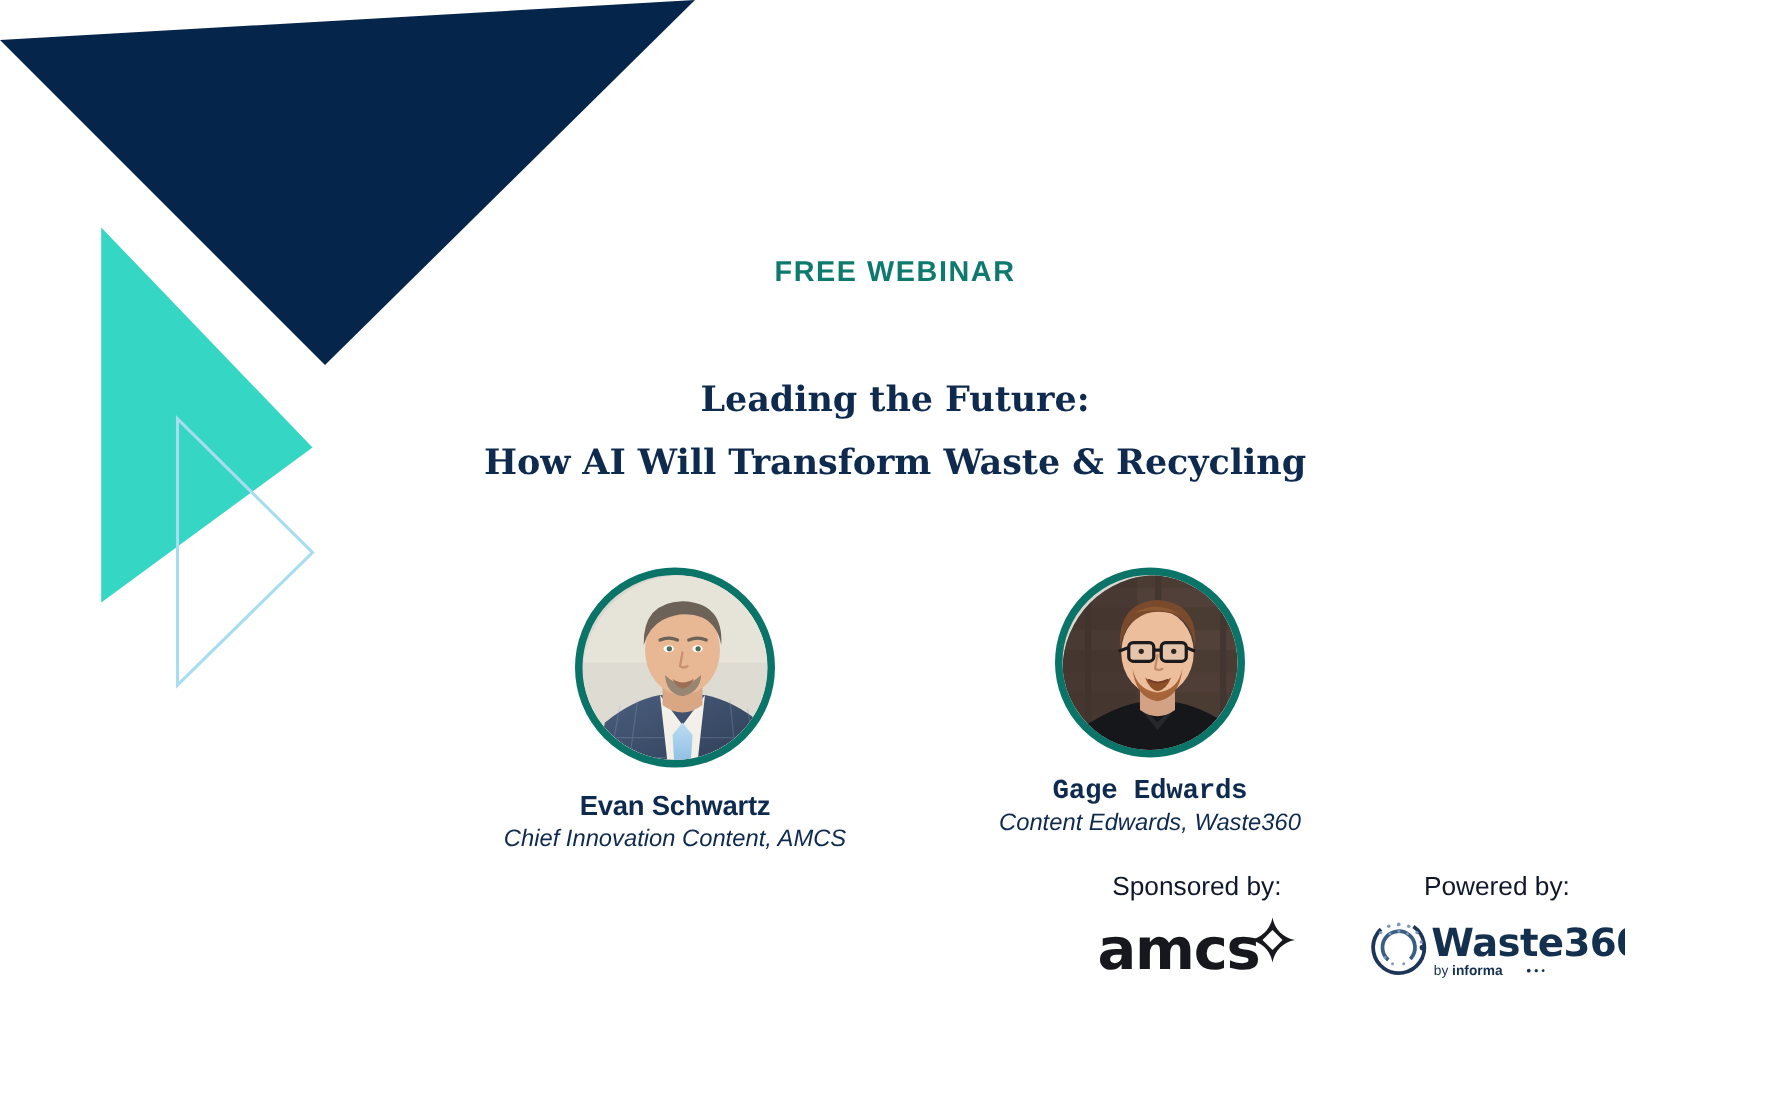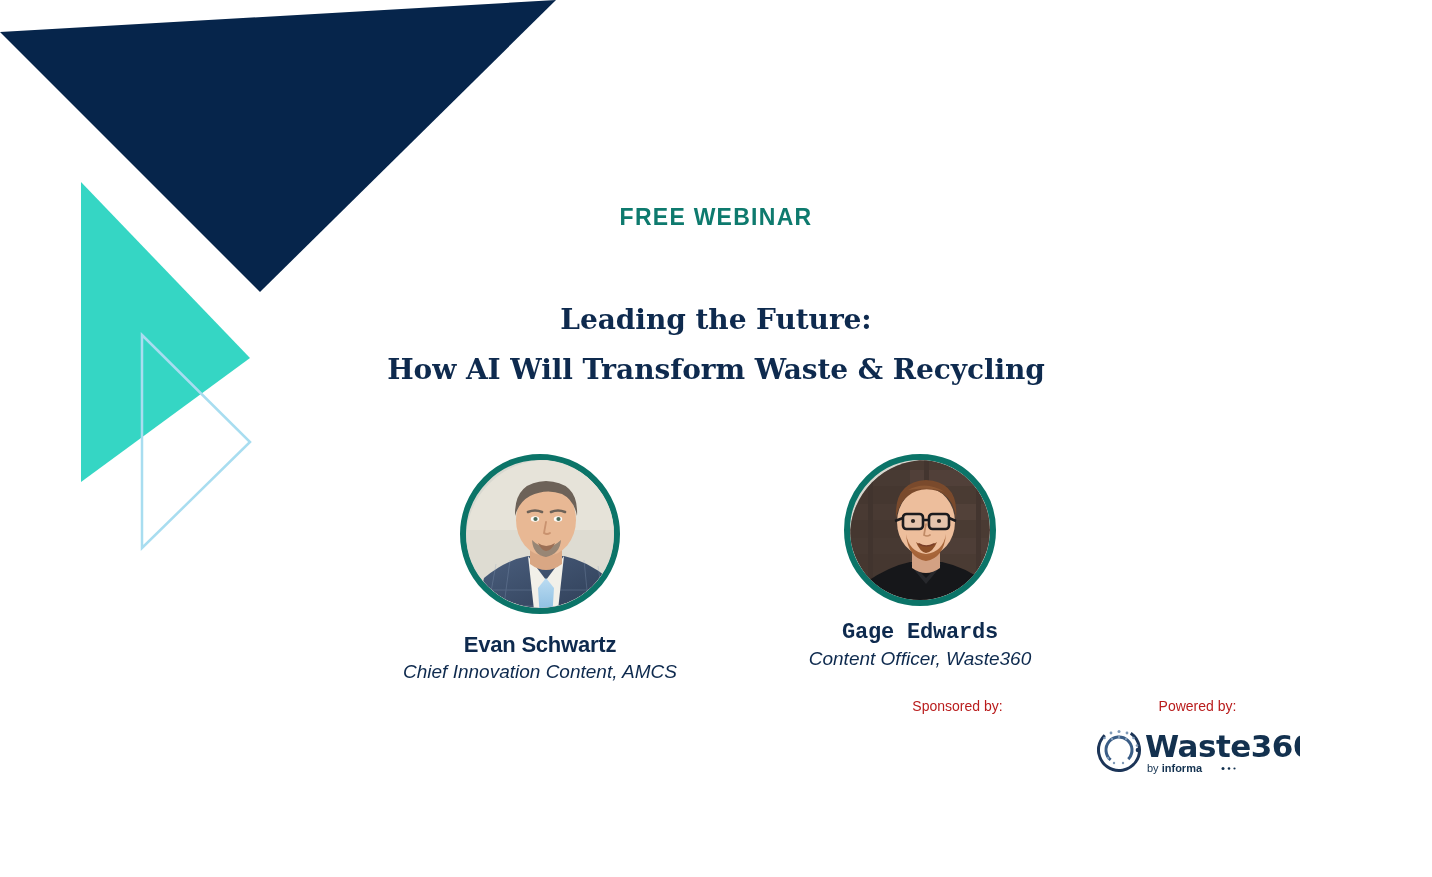--- a/index.html
+++ b/index.html
@@ -131,22 +131,22 @@
   }
   .logo-block {
     position: absolute;
     top: 0;
     text-align: center;
   }
   .logo-block.sponsored { left: 0px;   width: 195px; }
   .logo-block.powered   { left: 230px; width: 215px; }
 
   .logo-caption {
-    font-size: 14px;
-    color: #b91c1c;
+    font-size: 21px;
+    color: #0f172a;
     font-family: "Liberation Sans", sans-serif;
     margin-bottom: 10px;
   }
   .logo-mark {
     display: flex;
     align-items: center;
     justify-content: center;
     height: 52px;
   }
 </style>
@@ -281,29 +281,41 @@
 
               <path d="M56 74 Q58 98 76 101 Q94 98 96 74 Q93 92 76 94 Q59 92 56 74 Z" fill="#a05c30" opacity="0.9"></path>
               <path d="M66 82 Q76 90 87 82 Q83 92 76 93 Q70 92 66 82 Z" fill="#8d4f28"></path>
 
               <path d="M69 84 Q76 88 84 84" stroke="#7a3f28" stroke-width="1.7" fill="none" stroke-linecap="round"></path>
             </g>
           </svg>
         </div>
       </div>
       <div class="speaker-name">Gage Edwards</div>
-      <div class="speaker-role">Content Officer, Waste360</div>
+      <div class="speaker-role">Content Edwards, Waste360</div>
     </div>
 
   </div>
 
   <div id="logos">
 
     <div class="logo-block sponsored">
       <div class="logo-caption">Sponsored by:</div>
+      <div class="logo-mark">
+        <svg width="160" height="52" viewBox="0 0 160 52">
+
+          <text x="0" y="43" font-family="'DejaVu Sans','Liberation Sans',sans-serif" font-size="46" font-weight="bold" fill="#16181d" letter-spacing="-1">amcs</text>
+
+          <g transform="translate(122,2)">
+            <path d="M18 0 C19.6 9.4 26.6 16.4 36 18 C26.6 19.6 19.6 26.6 18 36
+                     C16.4 26.6 9.4 19.6 0 18 C9.4 16.4 16.4 9.4 18 0 Z" fill="#16181d"></path>
+            <path d="M18 10 L26 18 L18 26 L10 18 Z" fill="#ffffff"></path>
+          </g>
+        </svg>
+      </div>
     </div>
 
     <div class="logo-block powered">
       <div class="logo-caption">Powered by:</div>
       <div class="logo-mark">
         <svg width="205" height="56" viewBox="0 0 205 56">
 
           <g transform="translate(2,6)">
             <circle cx="22" cy="22" r="20.5" fill="none" stroke="#1c3558" stroke-width="3" stroke-dasharray="100 28" transform="rotate(-55 22 22)"></circle>
             <circle cx="22" cy="22" r="13" fill="none" stroke="#3a5d86" stroke-width="3" stroke-dasharray="62 20" transform="rotate(130 22 22)"></circle>

